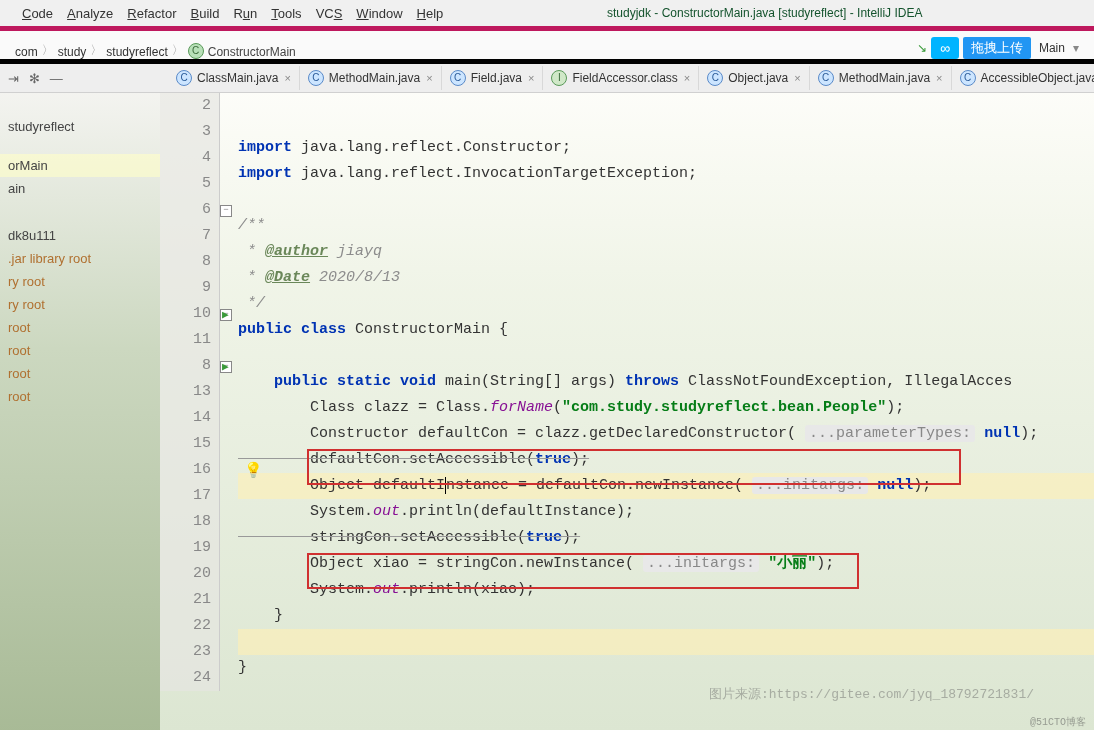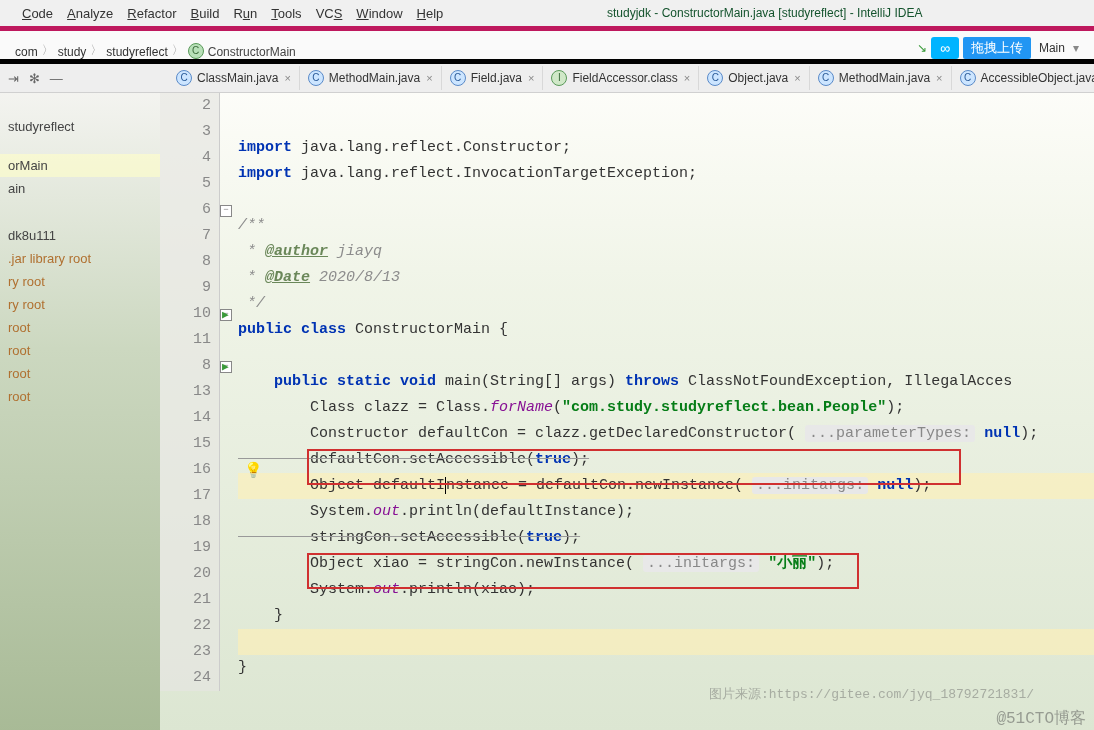--- a/index.html
+++ b/index.html
@@ -39,21 +39,21 @@
 .str{color:#067d17;font-weight:bold}
 .doc{color:#8c8c8c;font-style:italic}
 .tag{color:#6a8759;font-style:italic;font-weight:bold;text-decoration:underline}
 .stat{color:#871094;font-style:italic}
 .hint{background:#e8e8e8;color:#888;border-radius:3px;padding:0 4px}
 .hl{background:rgba(255,240,180,0.6)}
 .bulb{position:absolute;left:84px;color:#e0a020;font-size:15px}
 .redbox{position:absolute;border:2px solid #d03030;pointer-events:none}
 .striket{text-decoration:line-through;text-decoration-color:#999}
 .caret{border-left:1px solid #000}
-.watermark{position:absolute;right:8px;bottom:4px;color:rgba(80,80,80,0.5);font-size:16px}
+.watermark{position:absolute;right:8px;bottom:4px;color:rgba(80,80,80,0.5);font-size:10px}
 .srcmark{position:absolute;right:60px;bottom:30px;color:rgba(100,100,100,0.45);font-size:13px}
 </style>
 </head>
 <body>
 
 <div class="menubar">
   <span><u>C</u>ode</span>
   <span><u>A</u>nalyze</span>
   <span><u>R</u>efactor</span>
   <span><u>B</u>uild</span>

